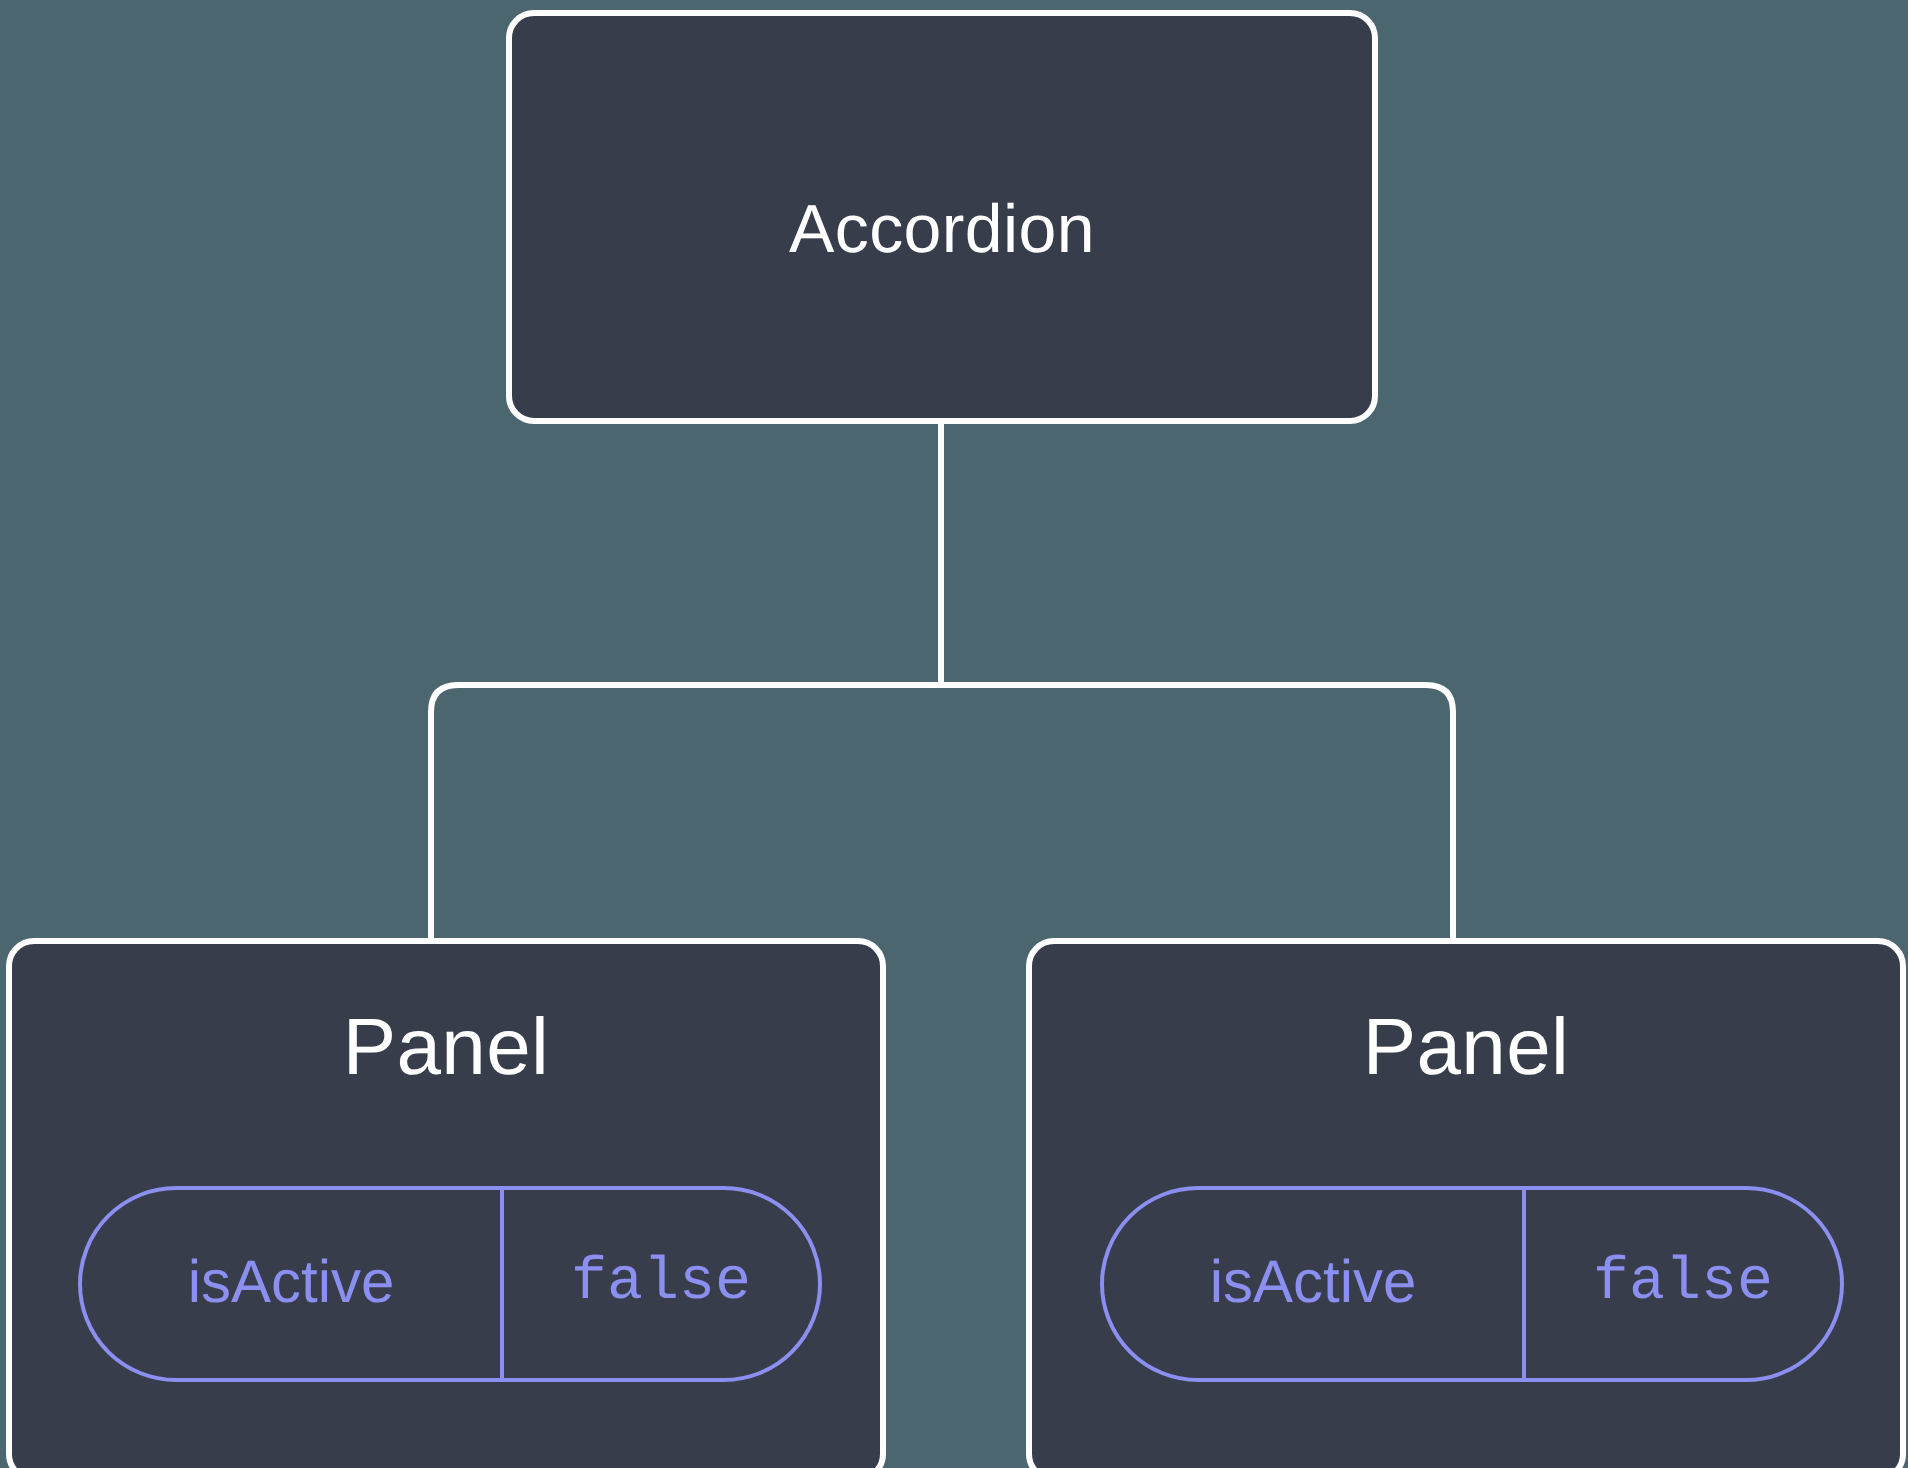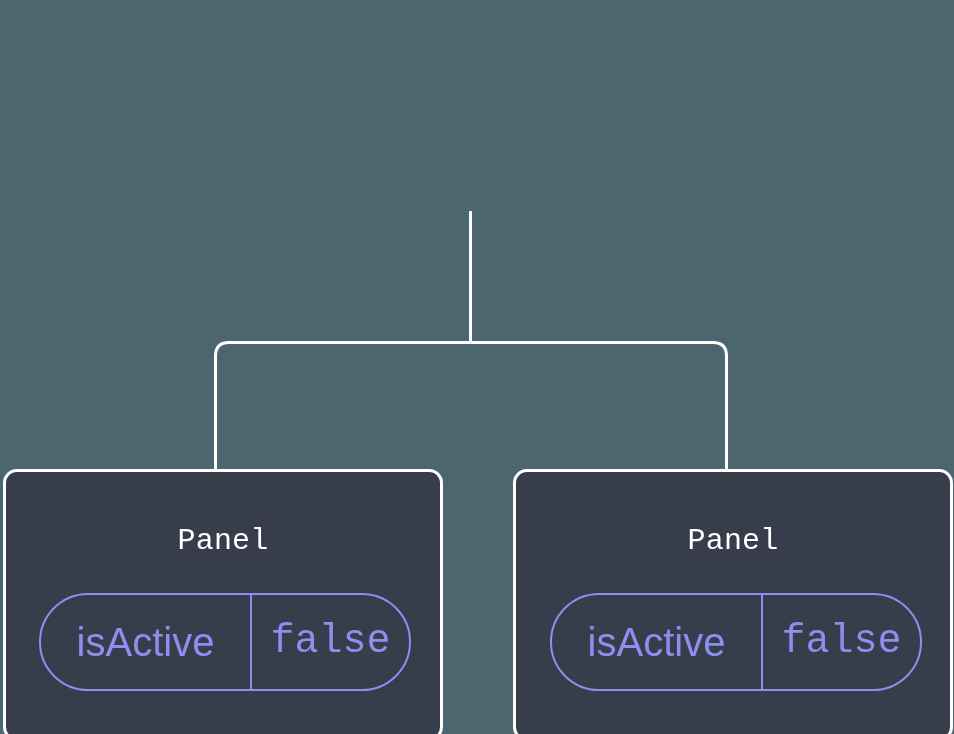--- a/index.html
+++ b/index.html
@@ -74,24 +74,23 @@
   }
   #node-panel-left {
     left: 3px;
     width: 440px;
   }
   #node-panel-right {
     left: 513px;
     width: 440px;
   }
   .panel-node .node-title {
-    top: 51px;
-    font-size: 30px;
+    top: 34px;
+    font-size: 40px;
     line-height: 36px;
-    font-family: Liberation Mono, monospace;
   }
 
   
   .prop-pill {
     position: absolute;
     box-sizing: border-box;
     top: 121px;
     height: 98px;
     border: 2px solid #8b8ff0;
     border-radius: 49px;
@@ -107,21 +106,21 @@
   #node-panel-right .prop-pill {
     left: 34px;
     width: 372px;
   }
 
   .prop-cell {
     display: flex;
     align-items: center;
     justify-content: center;
     color: #8b8ff0;
-    font-size: 40px;
+    font-size: 30px;
     line-height: 36px;
     white-space: nowrap;
     box-sizing: border-box;
   }
   .prop-cell.prop-key {
     flex: 0 0 211px;
     border-right: 2px solid #8b8ff0;
   }
   .prop-cell.prop-value {
     flex: 1 1 auto;
@@ -135,20 +134,23 @@
 
   <svg id="connector-layer" viewBox="0 0 954 734" width="954" height="734" aria-hidden="true">
 
     <path d="M 470.5 211 L 470.5 342.5" fill="none" stroke="#ffffff" stroke-width="3" stroke-linecap="butt"></path>
 
     <path d="M 470.5 342.5 L 229 342.5 Q 215.5 342.5 215.5 356 L 215.5 469" fill="none" stroke="#ffffff" stroke-width="3" stroke-linecap="butt" stroke-linejoin="round"></path>
 
     <path d="M 470.5 342.5 L 713 342.5 Q 726.5 342.5 726.5 356 L 726.5 469" fill="none" stroke="#ffffff" stroke-width="3" stroke-linecap="butt" stroke-linejoin="round"></path>
   </svg>
 
+  <div class="node-box" id="node-accordion">
+    <div class="node-title">Accordion</div>
+  </div>
 
   <div class="node-box panel-node" id="node-panel-left">
     <div class="node-title">Panel</div>
     <div class="prop-pill">
       <div class="prop-cell prop-key">isActive</div>
       <div class="prop-cell prop-value">false</div>
     </div>
   </div>
 
   <div class="node-box panel-node" id="node-panel-right">

